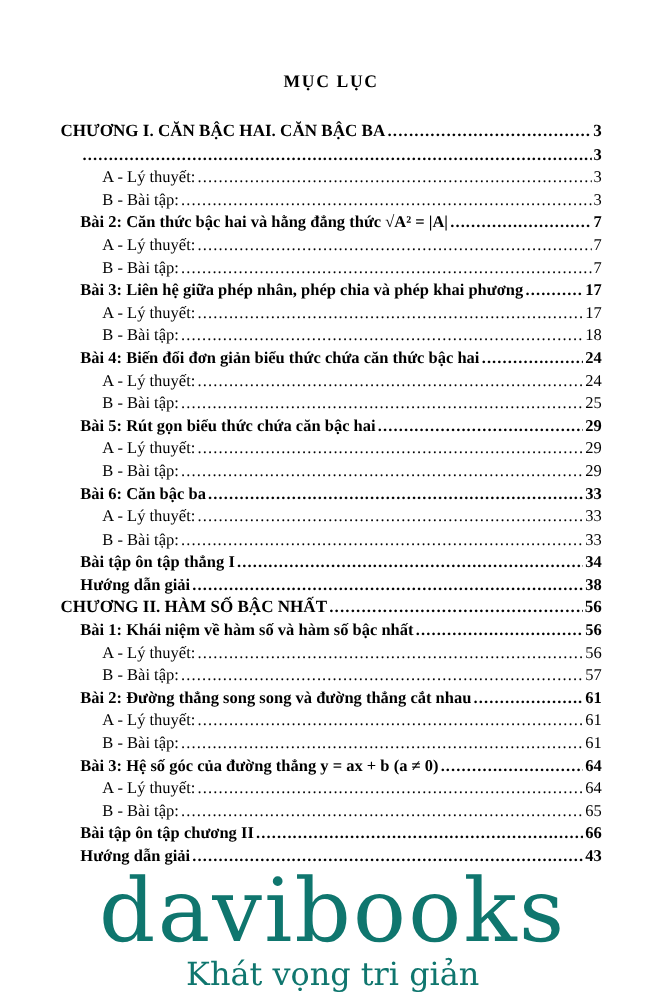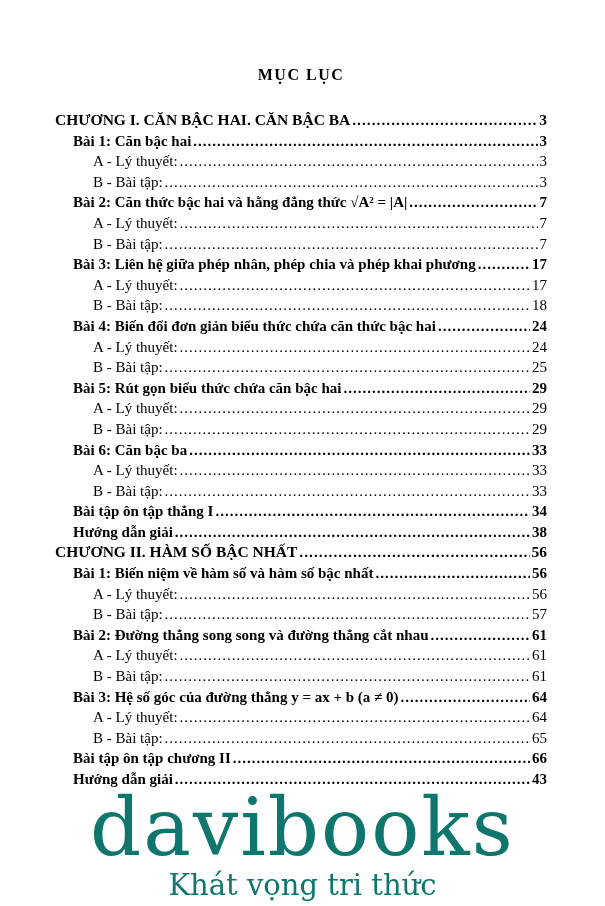--- a/index.html
+++ b/index.html
@@ -74,33 +74,32 @@
     font-size: 29px;
     margin-top: 2px;
     font-family: "DejaVu Serif", serif;
   }
 </style>
 </head>
 <body>
 
 <div class="watermark" style="color: #0f766e;">
   <div class="brand">davibooks</div>
-  <div class="slogan">Khát vọng tri thức</div>
+  <div class="slogan">Khát vọng tri giản</div>
 </div>
 
 <div class="page">
   <h1 class="page-title">MỤC LỤC</h1>
   <div class="toc-list">
       <div class="toc-row level-0 bold">
     <span class="toc-label">CHƯƠNG I. CĂN BẬC HAI. CĂN BẬC BA</span>
     <span class="dots">............................................................................................................................................................................................................................</span>
     <span class="toc-page">3</span>
   </div>
       <div class="toc-row level-1 bold">
-    <span class="toc-label">Bài 1: Căn bậc hai</span>
     <span class="dots">............................................................................................................................................................................................................................</span>
     <span class="toc-page">3</span>
   </div>
       <div class="toc-row level-2">
     <span class="toc-label">A - Lý thuyết:</span>
     <span class="dots">............................................................................................................................................................................................................................</span>
     <span class="toc-page">3</span>
   </div>
       <div class="toc-row level-2">
     <span class="toc-label">B - Bài tập:</span>
@@ -191,21 +190,21 @@
     <span class="toc-label">Hướng dẫn giải</span>
     <span class="dots">............................................................................................................................................................................................................................</span>
     <span class="toc-page">38</span>
   </div>
       <div class="toc-row level-0 bold">
     <span class="toc-label">CHƯƠNG II. HÀM SỐ BẬC NHẤT</span>
     <span class="dots">............................................................................................................................................................................................................................</span>
     <span class="toc-page">56</span>
   </div>
       <div class="toc-row level-1 bold">
-    <span class="toc-label">Bài 1: Biến niệm về hàm số và hàm số bậc nhất</span>
+    <span class="toc-label">Bài 1: Khái niệm về hàm số và hàm số bậc nhất</span>
     <span class="dots">............................................................................................................................................................................................................................</span>
     <span class="toc-page">56</span>
   </div>
       <div class="toc-row level-2">
     <span class="toc-label">A - Lý thuyết:</span>
     <span class="dots">............................................................................................................................................................................................................................</span>
     <span class="toc-page">56</span>
   </div>
       <div class="toc-row level-2">
     <span class="toc-label">B - Bài tập:</span>

